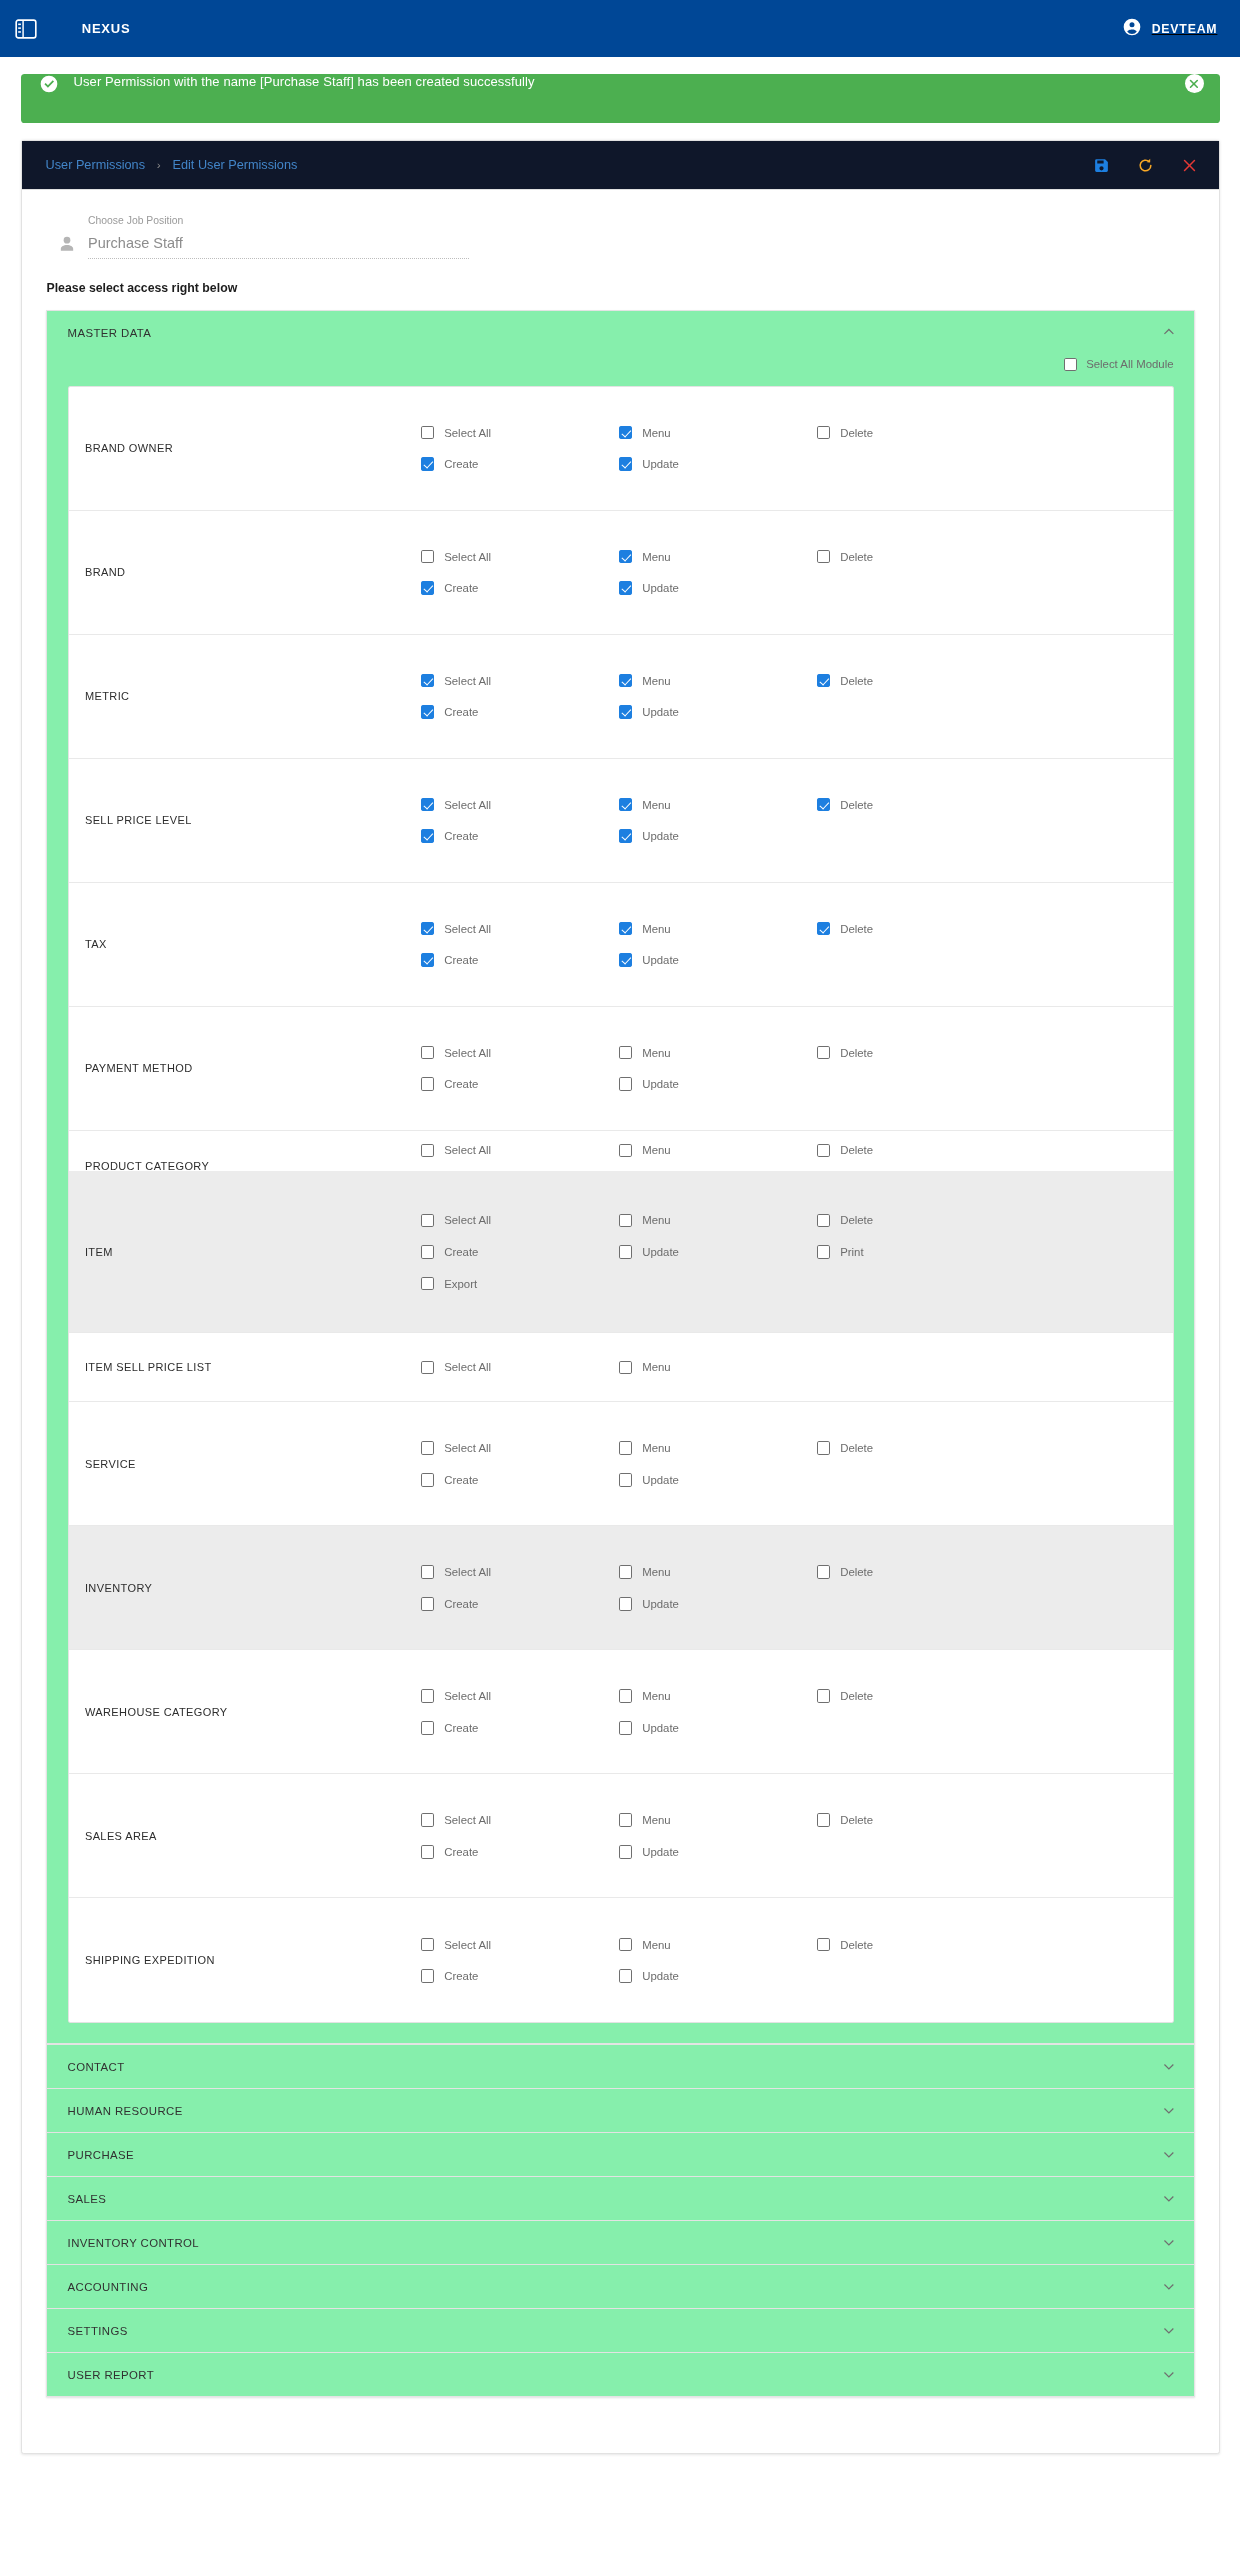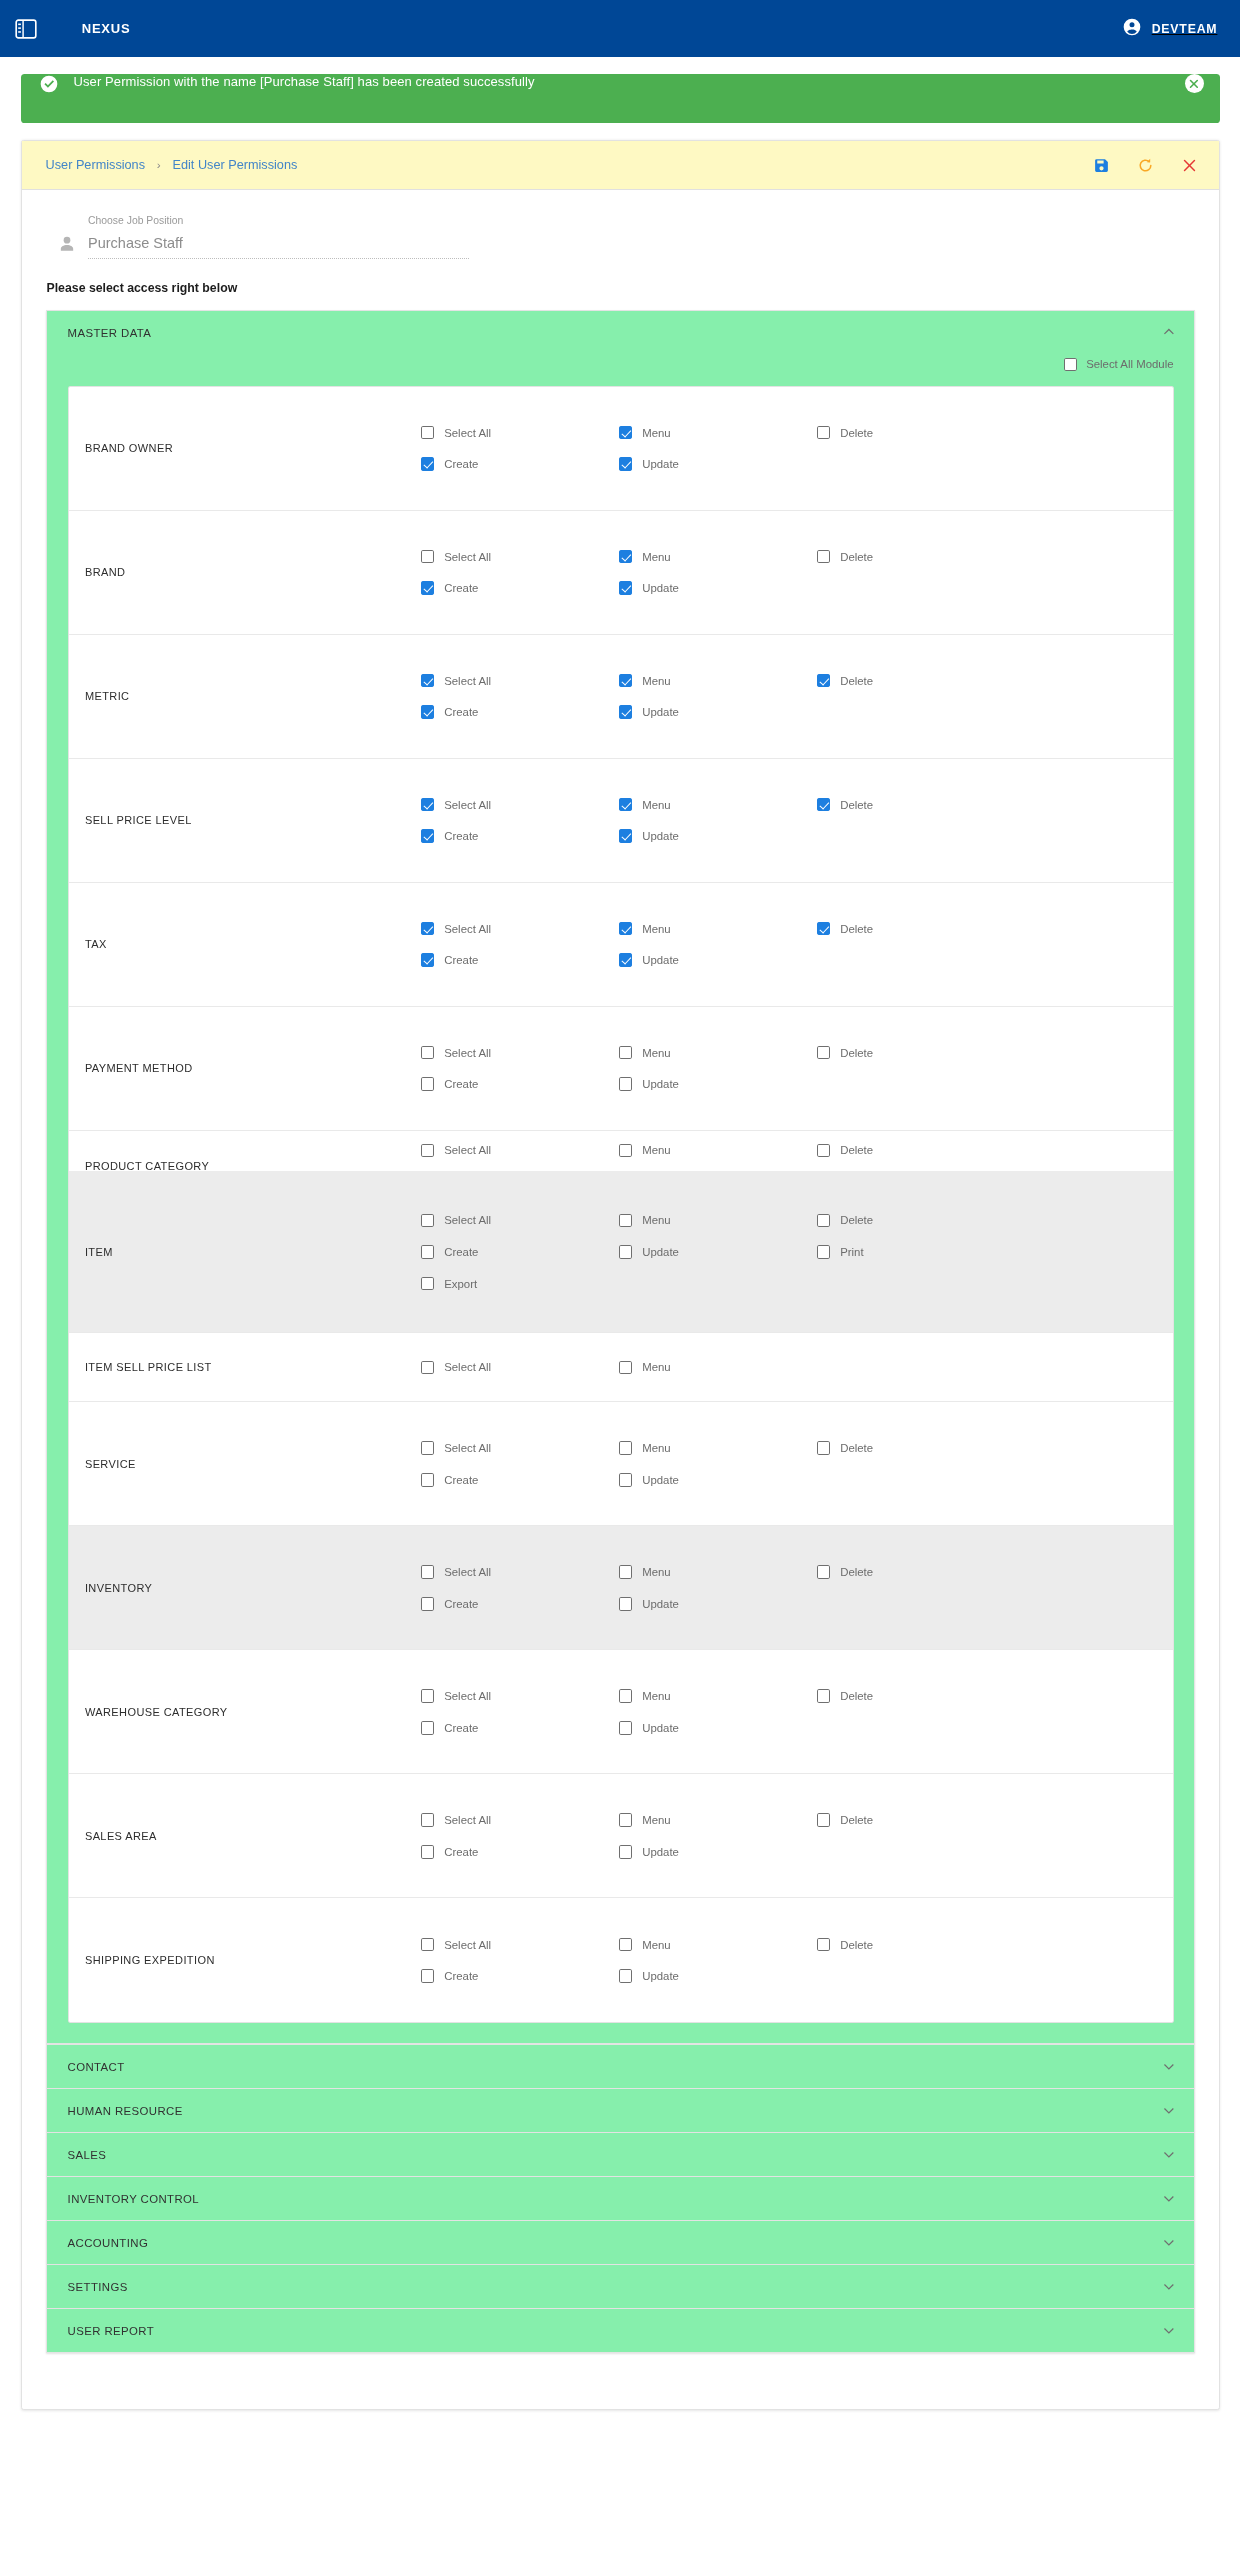--- a/index.html
+++ b/index.html
@@ -76,21 +76,21 @@
   
   .page-card {
     margin: 17px 21px 0 21px;
     background: #ffffff;
     border: 0.9px solid #e2e2e2;
     border-radius: 2.7px;
     box-shadow: 0 0.9px 2.7px rgba(0,0,0,.10);
     padding-bottom: 56px;
   }
   .crumbbar {
-    background: #fef9c3;
+    background: #0f172a;
     height: 49px;
     display: flex;
     align-items: center;
     padding: 0 20px 0 23.6px;
     border-bottom: 0.9px solid #e0e0e0;
   }
   .crumb {
     color: #4285c8;
     font-size: 12.7px;
     cursor: pointer;
@@ -757,20 +757,28 @@
           <div class="acc-head">
             <span class="acc-title">CONTACT</span>
             <span class="acc-chev"><svg width="11.8" height="7.3" viewBox="0 0 14 9" fill="none" stroke="#6f6f6f" stroke-width="1.5">
                 <polyline points="1.5,1.8 7,7.2 12.5,1.8"></polyline>
               </svg></span>
           </div>
         </div>
         <div class="acc-panel">
           <div class="acc-head">
             <span class="acc-title">HUMAN RESOURCE</span>
+            <span class="acc-chev"><svg width="11.8" height="7.3" viewBox="0 0 14 9" fill="none" stroke="#6f6f6f" stroke-width="1.5">
+                <polyline points="1.5,1.8 7,7.2 12.5,1.8"></polyline>
+              </svg></span>
+          </div>
+        </div>
+        <div class="acc-panel">
+          <div class="acc-head">
+            <span class="acc-title">PURCHASE</span>
             <span class="acc-chev"><svg width="11.8" height="7.3" viewBox="0 0 14 9" fill="none" stroke="#6f6f6f" stroke-width="1.5">
                 <polyline points="1.5,1.8 7,7.2 12.5,1.8"></polyline>
               </svg></span>
           </div>
         </div>
         <div class="acc-panel">
           <div class="acc-head">
             <span class="acc-title">SALES</span>
             <span class="acc-chev"><svg width="11.8" height="7.3" viewBox="0 0 14 9" fill="none" stroke="#6f6f6f" stroke-width="1.5">
                 <polyline points="1.5,1.8 7,7.2 12.5,1.8"></polyline>

